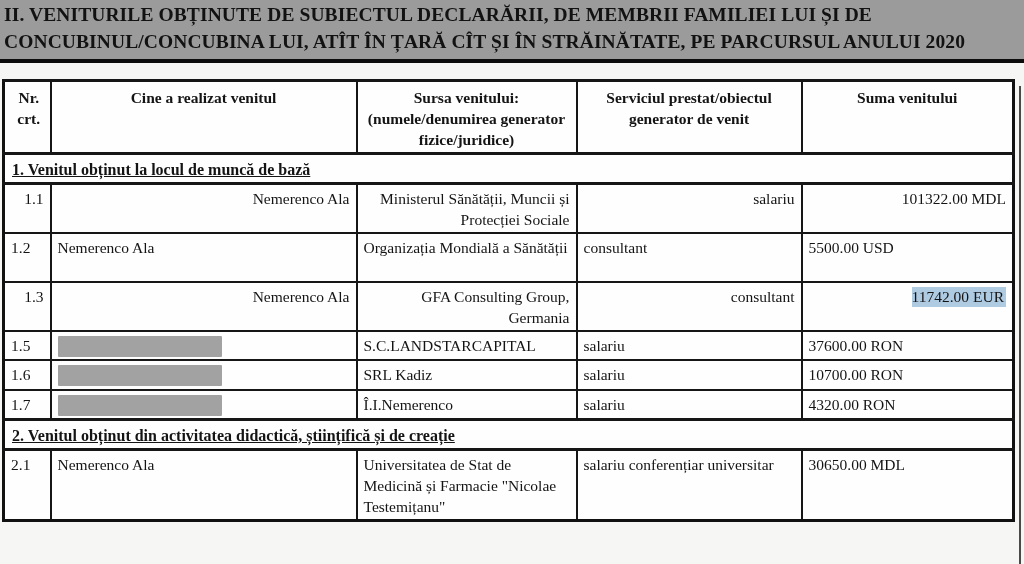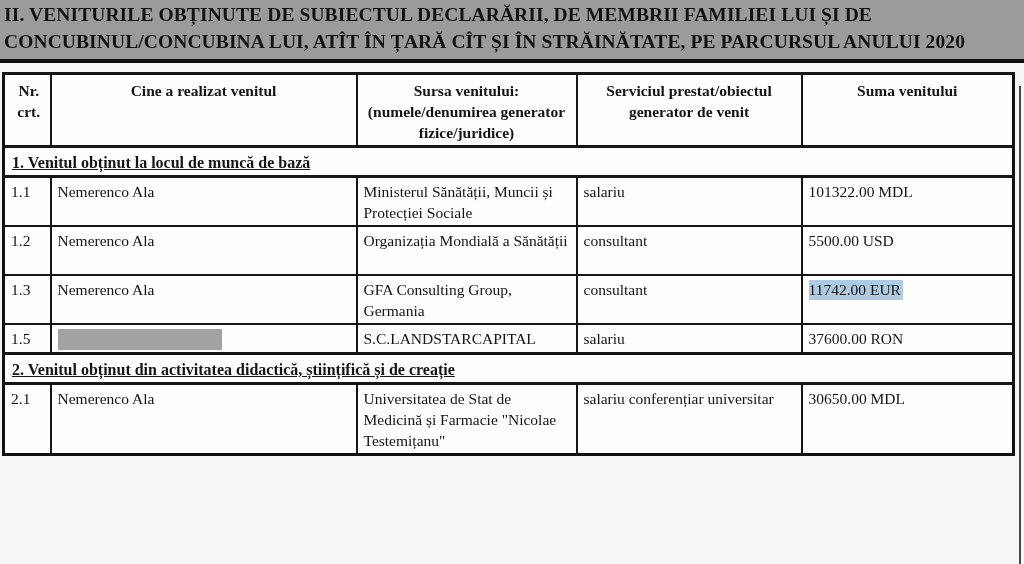--- a/index.html
+++ b/index.html
@@ -28,21 +28,21 @@
     width: 1002px;
     font-weight: bold;
     font-size: 19.5px;
     line-height: 27px;
     letter-spacing: 0.1px;
     color: #121212;
   }
   
   table.decl {
     position: absolute;
-    left: 2px; top: 72px;
+    left: 2px; top: 79px;
     width: 1010px;
     border-collapse: collapse;
     table-layout: fixed;
     background: #fefefe;
     font-size: 15.5px;
   }
   table.decl td {
     border: 2px solid #161616;
     vertical-align: top;
     padding: 3px 6px 2px 6px;
@@ -62,21 +62,21 @@
     font-size: 16px;
     border-top-width: 3px;
     border-bottom-width: 3px;
     padding-top: 4px;
     padding-left: 7px;
   }
   td.nr  { padding-left: 7px; }
   td.amt { padding-left: 9px; }
   tr.hr71 { height: 69px; }
   tr.hr29 { height: 27px; text-decoration: underline; }
-  tr.hr50 { height: 48px; }
+  tr.hr50 { height: 48px; text-align: right; }
   tr.hr51 { height: 49px; }
   tr.hr30 { height: 28px; }
   tr.hr31 { height: 29px; }
   tr.hr32 { height: 30px; }
   tr.hr25 { height: 24px; }
   tr.hr69 { height: 67px; }
   table.decl { border: 3px solid #111; }
   
   .redact {
     width: 164px;
@@ -156,21 +156,39 @@
       <tr class="hr31">
         <td class="nr">1.5</td>
         <td>
             <div class="redact"></div>
           </td>
         <td>S.C.LANDSTARCAPITAL</td>
         <td>salariu</td>
         <td class="amt">37600.00 RON</td>
       </tr>
 
-
+      <tr class="hr32">
+        <td class="nr">1.6</td>
+        <td>
+            <div class="redact"></div>
+          </td>
+        <td>SRL Kadiz</td>
+        <td>salariu</td>
+        <td class="amt">10700.00 RON</td>
+      </tr>
+
+      <tr class="hr25">
+        <td class="nr">1.7</td>
+        <td>
+            <div class="redact"></div>
+          </td>
+        <td>Î.I.Nemerenco</td>
+        <td>salariu</td>
+        <td class="amt">4320.00 RON</td>
+      </tr>
 
       <tr class="sec hr29">
         <td colspan="5">2. Venitul obținut din activitatea didactică, științifică și de creație</td>
       </tr>
 
       <tr class="hr69">
         <td class="nr">2.1</td>
         <td>Nemerenco Ala</td>
         <td>Universitatea de Stat de Medicină și Farmacie "Nicolae Testemițanu"</td>
         <td>salariu conferențiar universitar</td>

